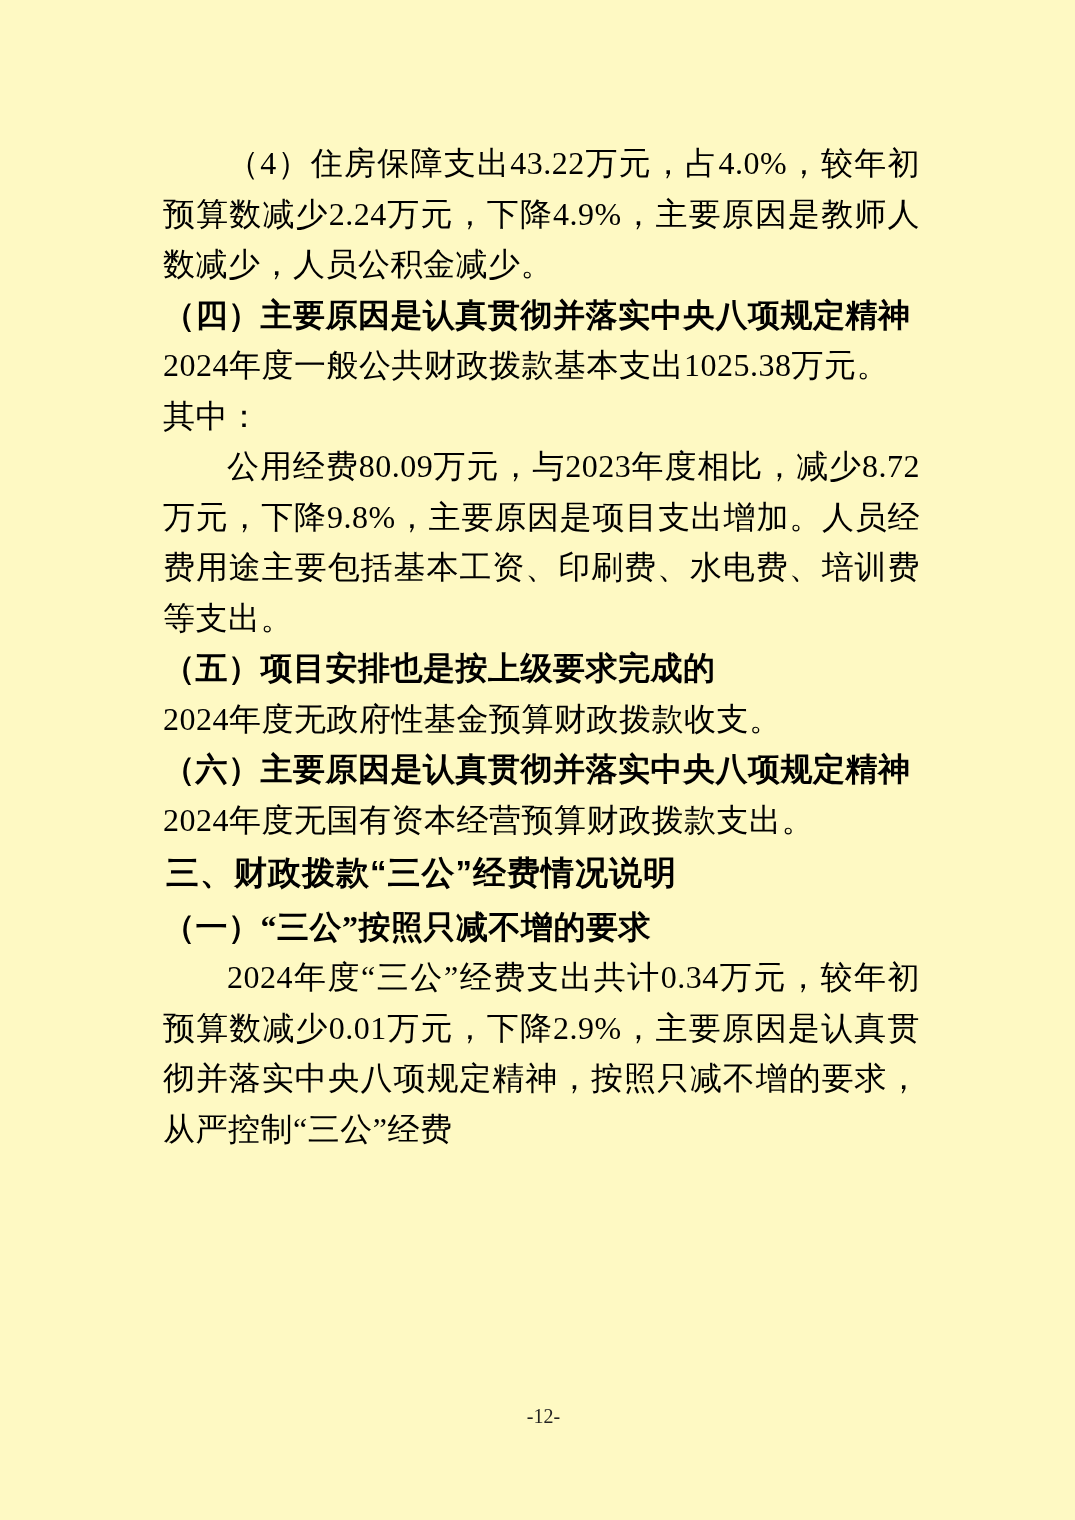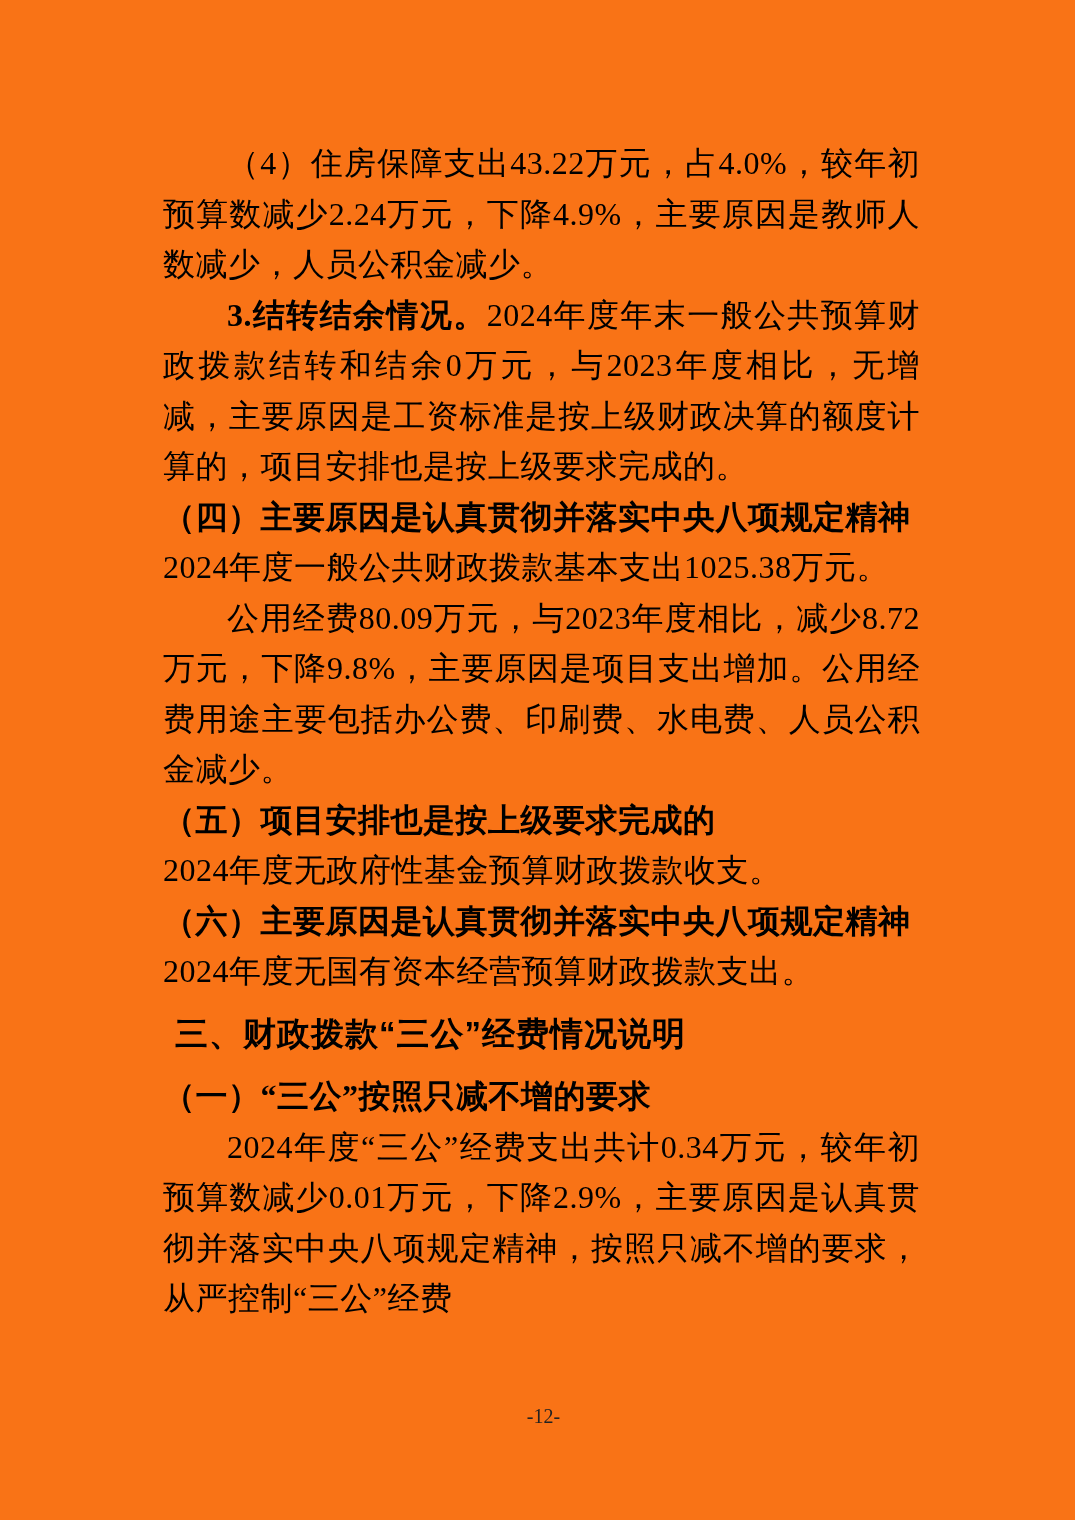--- a/index.html
+++ b/index.html
@@ -11,21 +11,21 @@
     height: 1520px;
     background: #ffffff;
     position: relative;
     overflow: hidden;
     color: #000000;
     font-family: "Liberation Serif", "DejaVu Serif", serif;
   }
   .page {
     position: absolute;
     inset: 0;
-    background: #f97316;
+    background: #fef9c3;
   }
   .content {
     position: absolute;
     left: 163px;
     top: 138px;
     width: 757px;
   }
   .para {
     margin: 0;
     font-size: 32px;
@@ -42,21 +42,21 @@
   }
   .heading-kai {
     margin: 0;
     font-size: 32px;
     line-height: 50.5px;
     font-weight: bold;
     text-align: left;
     letter-spacing: 0.5px;
   }
   .heading-hei {
-    margin: 12px;
+    margin: 3px;
     font-size: 33px;
     line-height: 50.5px;
     font-weight: bold;
     font-family: "Liberation Sans", "DejaVu Sans", sans-serif;
     text-align: left;
     letter-spacing: 1px;
   }
   .page-number {
     position: absolute;
     left: 0;
@@ -71,29 +71,29 @@
   }
 </style>
 </head>
 <body>
 
 <div class="page">
   <div class="content">
 
     <p class="para indent">（4）住房保障支出43.22万元，占4.0%，较年初预算数减少2.24万元，下降4.9%，主要原因是教师人数减少，人员公积金减少。</p>
 
-    <p class="para indent"><span class="lead-bold">3.结转结余情况。</span><span>2024年度年末一般公共预算财政拨款结转和结余0万元，与2023年度相比，无增减，主要原因是工资标准是按上级财政决算的额度计算的，项目安排也是按上级要求完成的。</span></p>
 
     <h3 class="heading-kai">（四）主要原因是认真贯彻并落实中央八项规定精神</h3>
 
     <p class="para">2024年度一般公共财政拨款基本支出1025.38万元。</p>
 
+    <p class="para">其中：</p>
 
 
-    <p class="para indent">公用经费80.09万元，与2023年度相比，减少8.72万元，下降9.8%，主要原因是项目支出增加。公用经费用途主要包括办公费、印刷费、水电费、人员公积金减少。</p>
+    <p class="para indent">公用经费80.09万元，与2023年度相比，减少8.72万元，下降9.8%，主要原因是项目支出增加。人员经费用途主要包括基本工资、印刷费、水电费、培训费等支出。</p>
 
     <h3 class="heading-kai">（五）项目安排也是按上级要求完成的</h3>
 
     <p class="para">2024年度无政府性基金预算财政拨款收支。</p>
 
     <h3 class="heading-kai">（六）主要原因是认真贯彻并落实中央八项规定精神</h3>
 
     <p class="para">2024年度无国有资本经营预算财政拨款支出。</p>
 
     <h2 class="heading-hei">三、财政拨款“三公”经费情况说明</h2>

